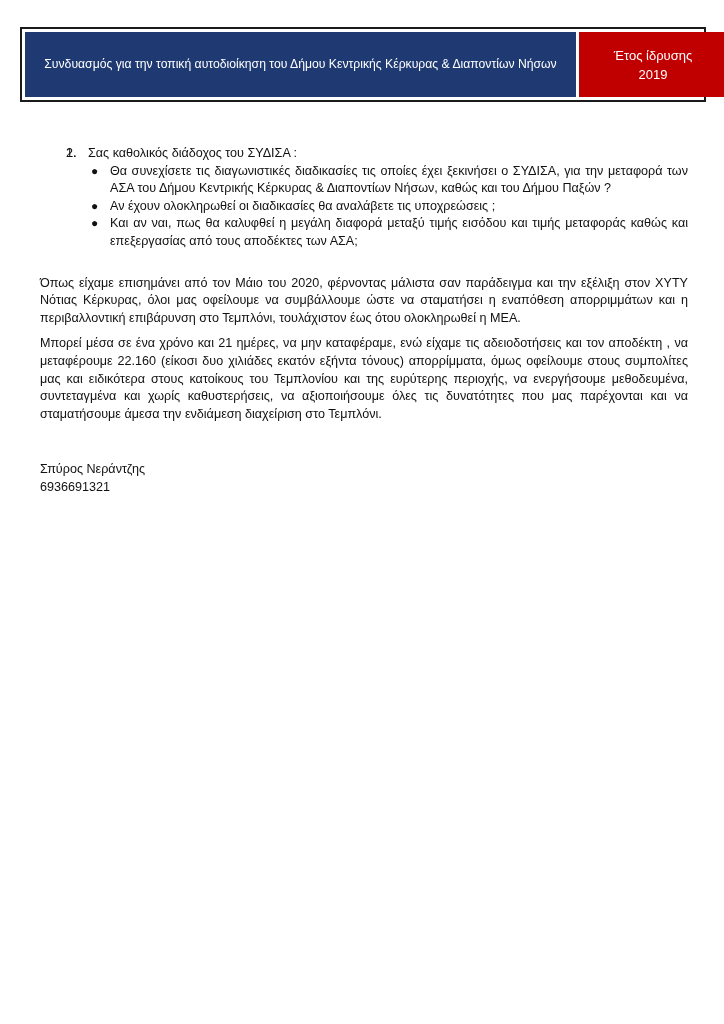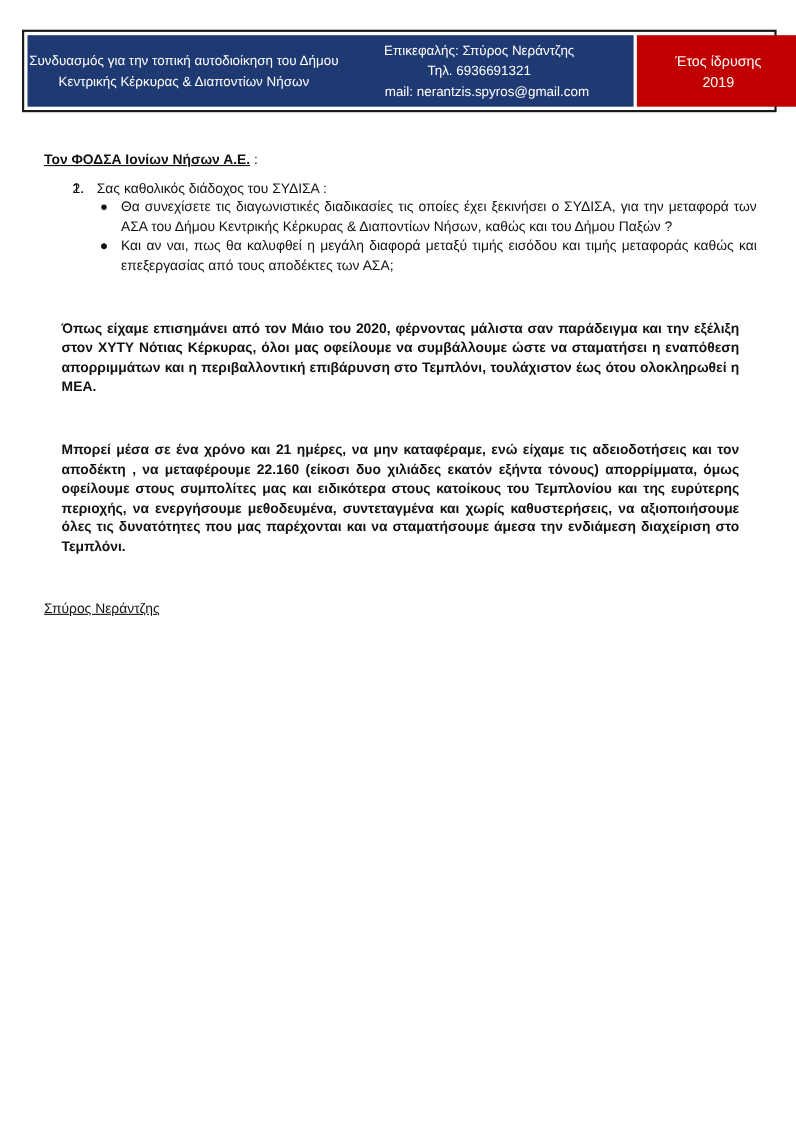--- a/index.html
+++ b/index.html
@@ -19,70 +19,66 @@
 
   .content { position: absolute; left: 40px; top: 137px; width: 648px; font-size: 12.6px; line-height: 17.6px; }
   .recipient { text-decoration: underline; font-weight: bold; }
   .recipient-wrap { margin: 0 0 8px 0; }
   ol.questions { list-style: none; margin: 0; padding: 0; }
   ol.questions > li { position: relative; padding-left: 48px; margin-bottom: 8px; text-align: justify; }
   .num { position: absolute; left: 26px; top: 0; }
   ul.sub { list-style: none; margin: 0; padding: 0; }
   ul.sub > li { position: relative; padding-left: 22px; margin-left: 0; text-align: justify; }
   ul.sub > li .bullet { position: absolute; left: 3px; top: 0; font-size: 12px; }
-  .para { text-align: justify; margin: 16px; font-weight: bold; }
+  .para { text-align: justify; margin: 0; }
   .p-gap { height: 16px; }
   .p-gap-sm { height: 8px; }
-  .signature { margin-top: 38px; text-decoration: underline; }
+  .signature { margin-top: 38px; }
 </style>
 </head>
 <body>
 
 <div class="header-frame">
   <div class="header-blue">
     <div class="header-line">Συνδυασμός για την τοπική αυτοδιοίκηση του Δήμου Κεντρικής Κέρκυρας &amp; Διαποντίων Νήσων</div>
-    <div class="header-line">
-      <span>Επικεφαλής: Σπύρος Νεράντζης</span><span class="gap"></span><span>Τηλ. 6936691321</span><span class="gap"></span><span>mail: nerantzis.spyros@gmail.com</span>
-    </div>
   </div>
   <div class="header-red">
     <div>Έτος ίδρυσης</div>
     <div>2019</div>
   </div>
 </div>
 
 <div class="content">
-  <div class="recipient-wrap">
-    <span class="recipient">Τον ΦΟΔΣΑ Ιονίων Νήσων Α.Ε.</span><span> :</span>
-  </div>
 
   <ol class="questions">
     <li>
       <span class="num">1.</span>
     </li>
     <li>
       <span class="num">2.</span>
       <div>Σας καθολικός διάδοχος του ΣΥΔΙΣΑ :</div>
       <ul class="sub">
         <li>
           <span class="bullet">●</span>
           <span>Θα συνεχίσετε τις διαγωνιστικές διαδικασίες τις οποίες έχει ξεκινήσει ο ΣΥΔΙΣΑ,  για την μεταφορά των ΑΣΑ του Δήμου Κεντρικής Κέρκυρας &amp; Διαποντίων Νήσων, καθώς και του Δήμου Παξών ?</span>
         </li>
         <li>
           <span class="bullet">●</span>
+          <span>Αν έχουν ολοκληρωθεί οι διαδικασίες θα αναλάβετε τις υποχρεώσεις ;</span>
         </li>
         <li>
           <span class="bullet">●</span>
           <span>Και αν ναι, πως θα καλυφθεί η μεγάλη διαφορά μεταξύ τιμής εισόδου και τιμής μεταφοράς καθώς και επεξεργασίας από τους αποδέκτες των ΑΣΑ;</span>
         </li>
       </ul>
     </li>
   </ol>
 
   <div class="p-gap"></div>
   <p class="para">Όπως είχαμε επισημάνει από τον Μάιο του 2020, φέρνοντας μάλιστα σαν παράδειγμα και την εξέλιξη στον ΧΥΤΥ Νότιας Κέρκυρας, όλοι μας οφείλουμε να συμβάλλουμε ώστε να σταματήσει η εναπόθεση απορριμμάτων και η περιβαλλοντική επιβάρυνση στο Τεμπλόνι, τουλάχιστον έως ότου ολοκληρωθεί η ΜΕΑ.</p>
   <div class="p-gap-sm"></div>
   <p class="para">Μπορεί μέσα σε ένα χρόνο και 21 ημέρες, να μην καταφέραμε, ενώ είχαμε τις αδειοδοτήσεις και τον αποδέκτη , να μεταφέρουμε 22.160 (είκοσι δυο χιλιάδες εκατόν εξήντα τόνους) απορρίμματα, όμως οφείλουμε στους συμπολίτες μας και ειδικότερα στους κατοίκους του Τεμπλονίου και της ευρύτερης περιοχής, να ενεργήσουμε μεθοδευμένα, συντεταγμένα και χωρίς καθυστερήσεις, να αξιοποιήσουμε όλες τις δυνατότητες που μας παρέχονται και να σταματήσουμε άμεσα την ενδιάμεση διαχείριση στο Τεμπλόνι.</p>
 
   <div class="signature">
     <div>Σπύρος Νεράντζης</div>
+    <div>6936691321</div>
   </div>
 </div>
 
 </body></html>

